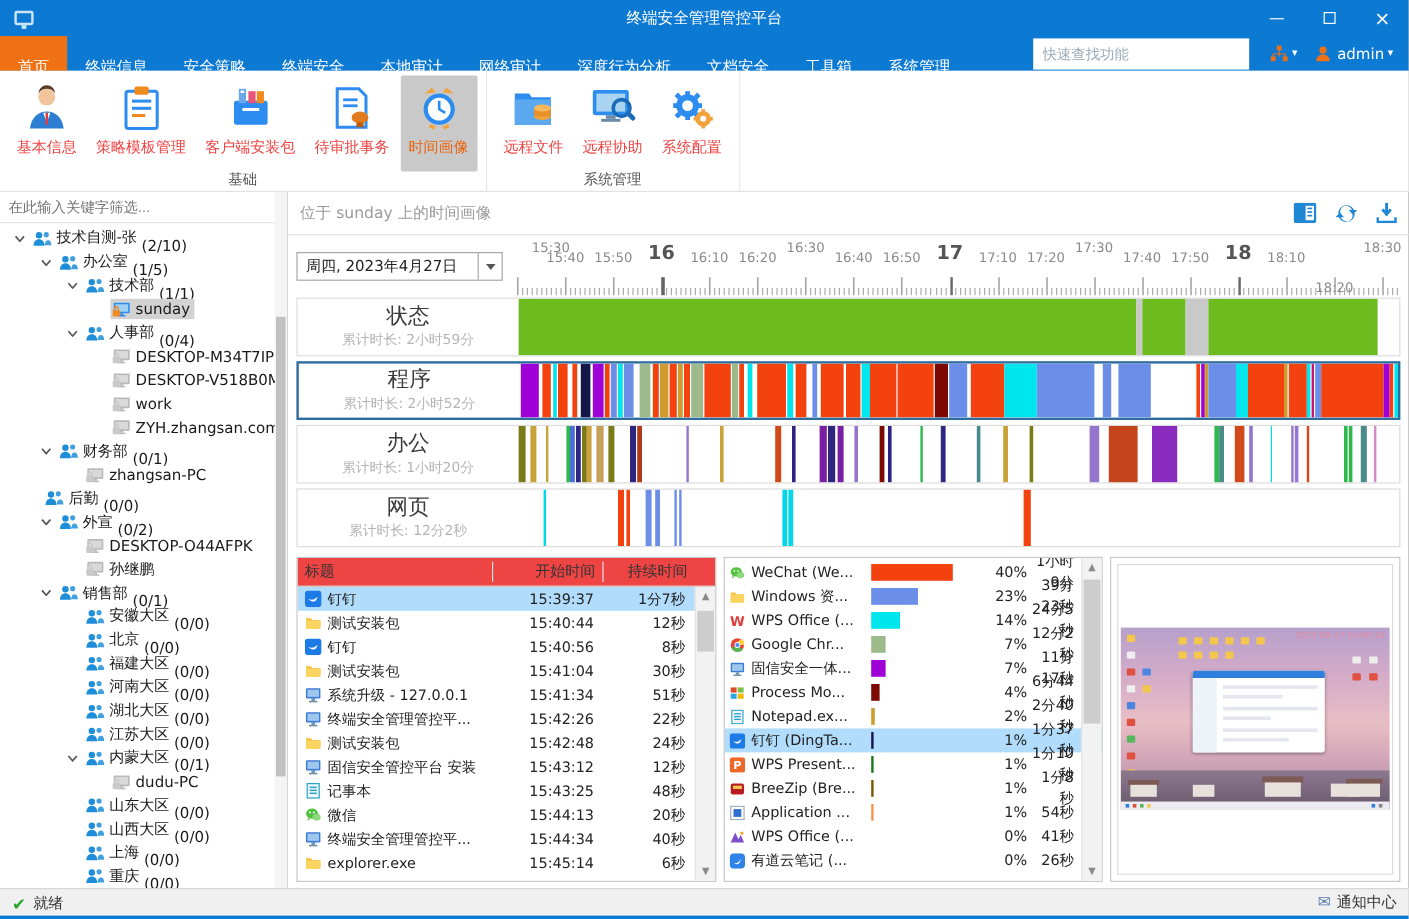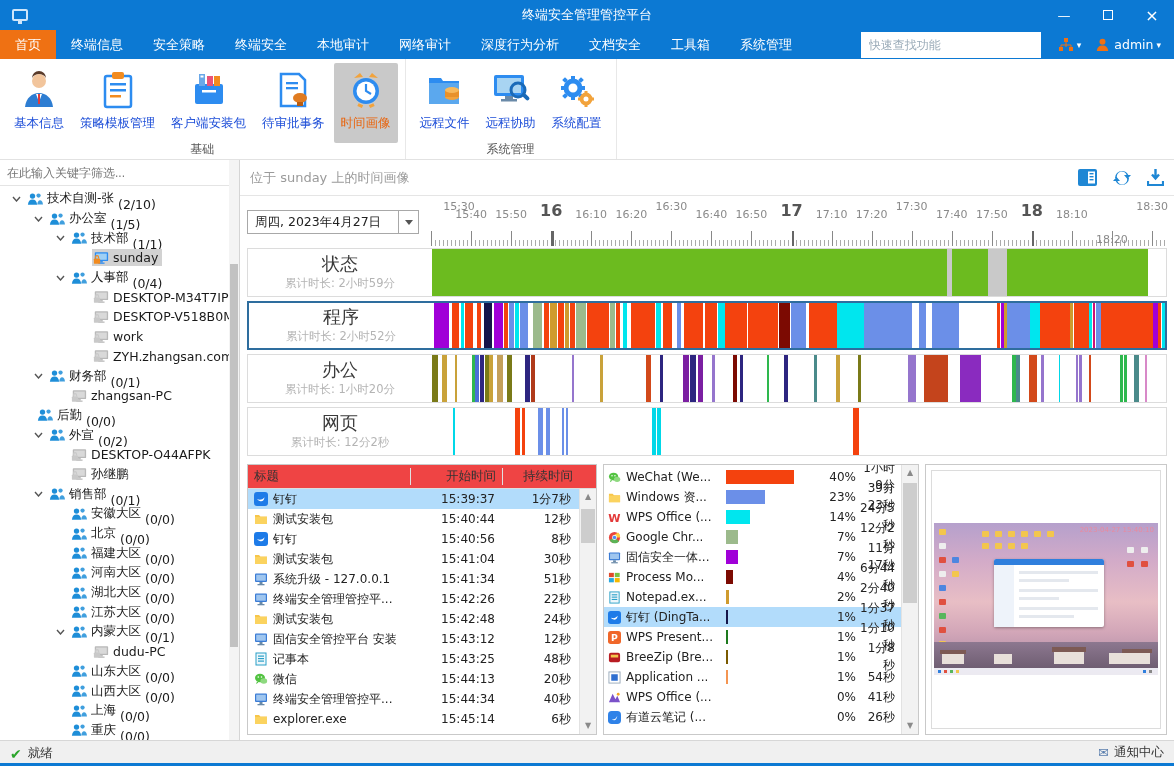--- a/index.html
+++ b/index.html
@@ -11,36 +11,36 @@
   .titlebar { height:30px; background:#0c79d3; color:#fff; display:flex; align-items:center; position:relative; flex:none; }
   .app-icon { width:16px; height:12px; border:2px solid #cfe6fa; border-radius:2px; margin-left:12px; position:relative; }
   .app-icon:after { content:""; position:absolute; left:4px; bottom:-5px; width:4px; height:3px; background:#cfe6fa; }
   .win-title { position:absolute; left:0; right:0; text-align:center; font-size:13px; }
   .win-btns { margin-left:auto; display:flex; }
   .win-btn { width:44px; height:30px; display:flex; align-items:center; justify-content:center; font-size:13px; color:#fff; }
   .win-btn .boxglyph { width:10px; height:10px; border:1px solid #fff; display:inline-block; }
 
   
   .menubar { height:29px; background:#0c79d3; display:flex; align-items:stretch; flex:none; }
-  .menu-tab { padding:0 15px; line-height:29px; color:#fff; font-size:13px; cursor:default; }
+  .menu-tab { padding:12px 15px; line-height:29px; color:#fff; font-size:13px; cursor:default; }
   .menu-tab.active { background:#ef7113; }
   .menu-right { margin-left:auto; display:flex; align-items:center; padding-right:6px; }
   .quick-search { width:180px; height:26px; background:#fff; border:none; font-size:12px; padding:0 8px; color:#333; margin-right:10px; }
   .quick-search::placeholder { color:#9aabb8; }
   .mr-btn { display:flex; align-items:center; color:#fff; font-size:12.5px; padding:0 7px; height:29px; }
   .caret { font-size:9px; color:#fff; margin-left:3px; }
 
   
   .ribbon { height:101px; background:#fff; border-bottom:1px solid #e2e2e2; display:flex; flex:none; }
   .rgroup { display:flex; position:relative; padding:4px 6px 16px 6px; border-right:1px solid #e8e8e8; }
   .rgroup-label { position:absolute; bottom:1px; left:0; right:0; text-align:center; font-size:12px; color:#555; }
   .rbtn { display:flex; flex-direction:column; align-items:center; justify-content:flex-start; padding:5px 7px 2px; margin:0 1px; border-radius:2px; }
   .rbtn.selected { background:#c9c9c9; }
   .rbtn .ric { width:42px; height:44px; display:flex; align-items:center; justify-content:center; }
-  .rbtn .rlabel { font-size:12.5px; color:#1d4ed8; margin-top:3px; white-space:nowrap; }
+  .rbtn .rlabel { font-size:12.5px; color:#ef4444; margin-top:3px; white-space:nowrap; }
   .rbtn.selected .rlabel { color:#e8650f; }
 
   
   .bodyrow { flex:1; display:flex; min-height:0; }
 
   
   .sidebar { width:240px; border-right:1px solid #d5d5d5; display:flex; flex-direction:column; position:relative; flex:none; }
   .filterbox { height:26px; border-bottom:1px solid #e4e4e4; font-size:12px; color:#aaa; padding:0 7px; width:100%; border-top:none; border-left:none; border-right:none; outline:none; }
   .tree { flex:1; overflow:hidden; position:relative; padding-top:3px; }
   .titem { height:19.7px; display:flex; align-items:center; font-size:12.5px; color:#1a1a1a; white-space:nowrap; }

